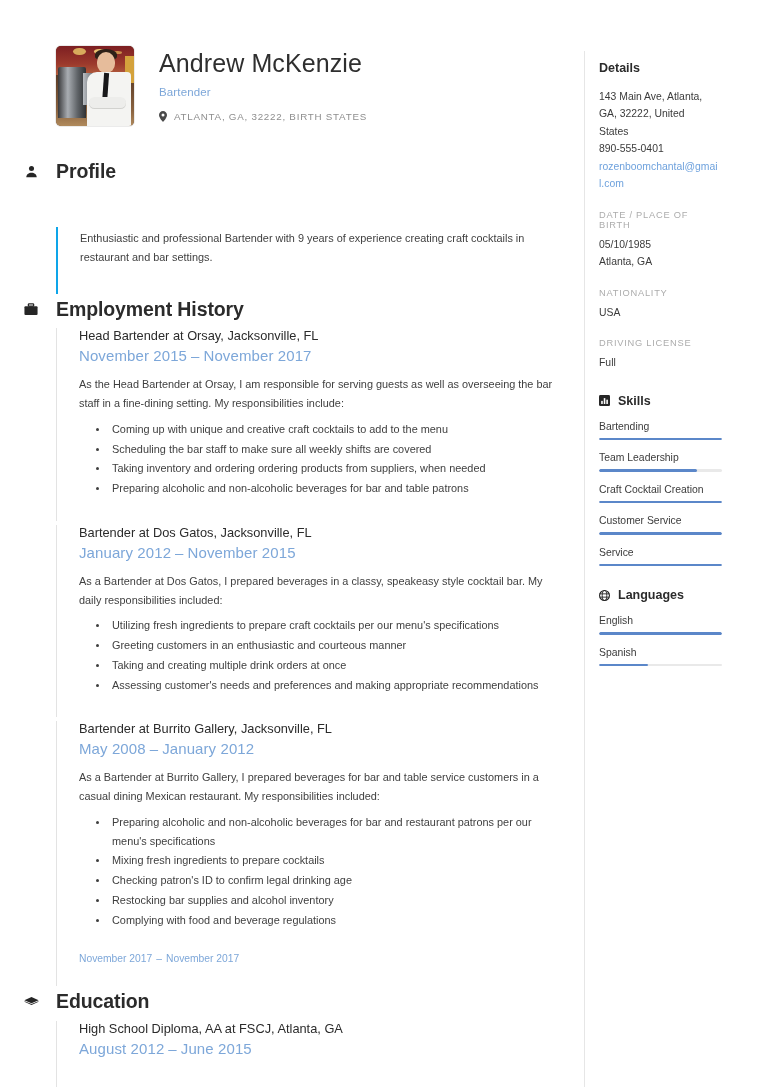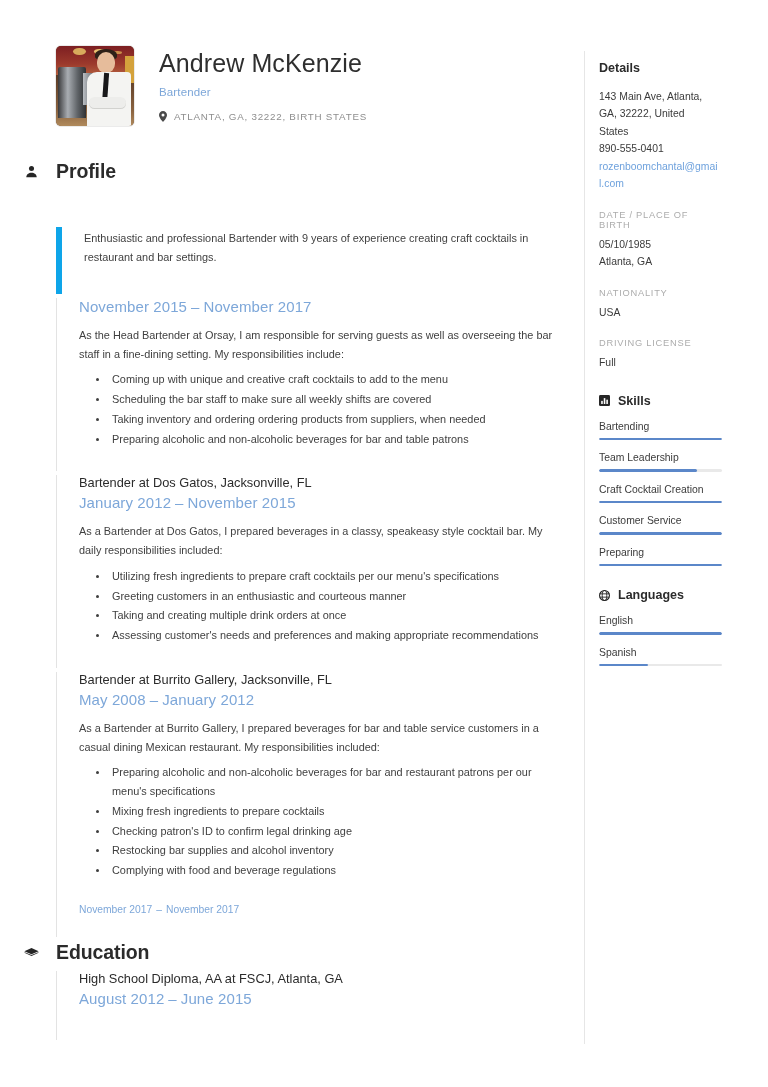--- a/index.html
+++ b/index.html
@@ -174,21 +174,21 @@
   ul.bullets li {
     font-size: 10.9px;
     line-height: 1.72;
     color: #3f3f3f;
     margin: 0 0 1px 0;
     padding-left: 3px;
   }
   ul.bullets li::marker { font-size: 10px; }
 
   .profile-body {
-    border-left: 6px solid #0ea5e9;
+    border-left: 2px solid #0ea5e9;
     padding: 2px 0 20px 22px;
     margin-top: 44px;
   }
   .orphan-date {
     border-left: 1px solid #e3e3e3;
     padding: 1px 0 22px 22px;
     font-size: 10.3px;
     color: #7da7d9;
   }
   .orphan-date .dash { padding: 0 4px; }
@@ -291,23 +291,33 @@
               </svg>
           </span>
           <span class="sec-title">Profile</span>
         </div>
         <div class="profile-body">
           <p class="para">Enthusiastic and professional Bartender with 9 years of experience creating craft cocktails in restaurant and bar settings.</p>
         </div>
       </div>
 
       <div class="section">
+        <div class="sec-head">
+          <span class="sec-icon">
+            <svg width="14" height="13" viewBox="0 0 16 14">
+                <rect x="5" y="0.6" width="6" height="2.6" rx="0.8" fill="none" stroke="#262626" stroke-width="1.5"></rect>
+                <rect x="0.5" y="3.2" width="15" height="10.2" rx="1.2" fill="#262626"></rect>
+              </svg>
+          </span>
+          <span class="sec-title">Employment History</span>
+        </div>
 
         <div class="entry">
           <div class="entry-inner">
+            <div class="entry-title">Head Bartender at Orsay, Jacksonville, FL</div>
             <div class="entry-date">
               <span>November 2015</span><span class="dash">–</span><span>November 2017</span>
             </div>
             <p class="para">As the Head Bartender at Orsay, I am responsible for serving guests as well as overseeing the bar staff in a fine-dining setting. My responsibilities include:</p>
             <ul class="bullets">
               <li>Coming up with unique and creative craft cocktails to add to the menu</li>
               <li>Scheduling the bar staff to make sure all weekly shifts are covered</li>
               <li>Taking inventory and ordering ordering products from suppliers, when needed</li>
               <li>Preparing alcoholic and non-alcoholic beverages for bar and table patrons</li>
             </ul>
@@ -432,21 +442,21 @@
               <div class="meter-fill" style="width: 100%;"></div>
             </div>
         </div>
         <div class="meter">
           <div class="meter-name">Customer Service</div>
           <div class="meter-track">
               <div class="meter-fill" style="width: 100%;"></div>
             </div>
         </div>
         <div class="meter">
-          <div class="meter-name">Preparing</div>
+          <div class="meter-name">Service</div>
           <div class="meter-track">
               <div class="meter-fill" style="width: 100%;"></div>
             </div>
         </div>
       </div>
 
       <div class="side-sec">
         <div class="side-title with-icon">
           <span class="sicon">
             <svg width="11" height="11" viewBox="0 0 12 12">

